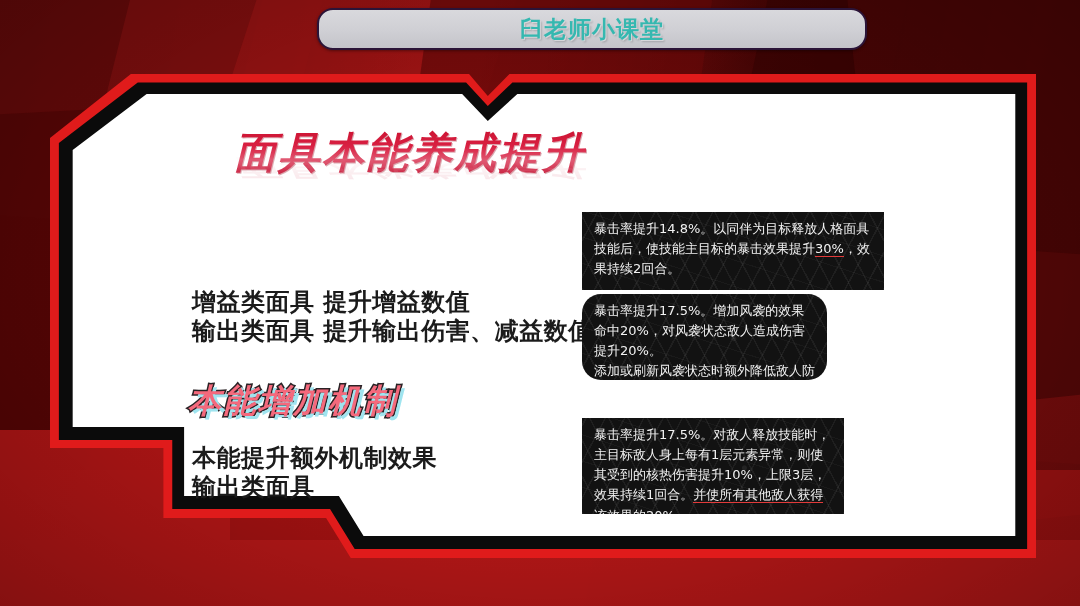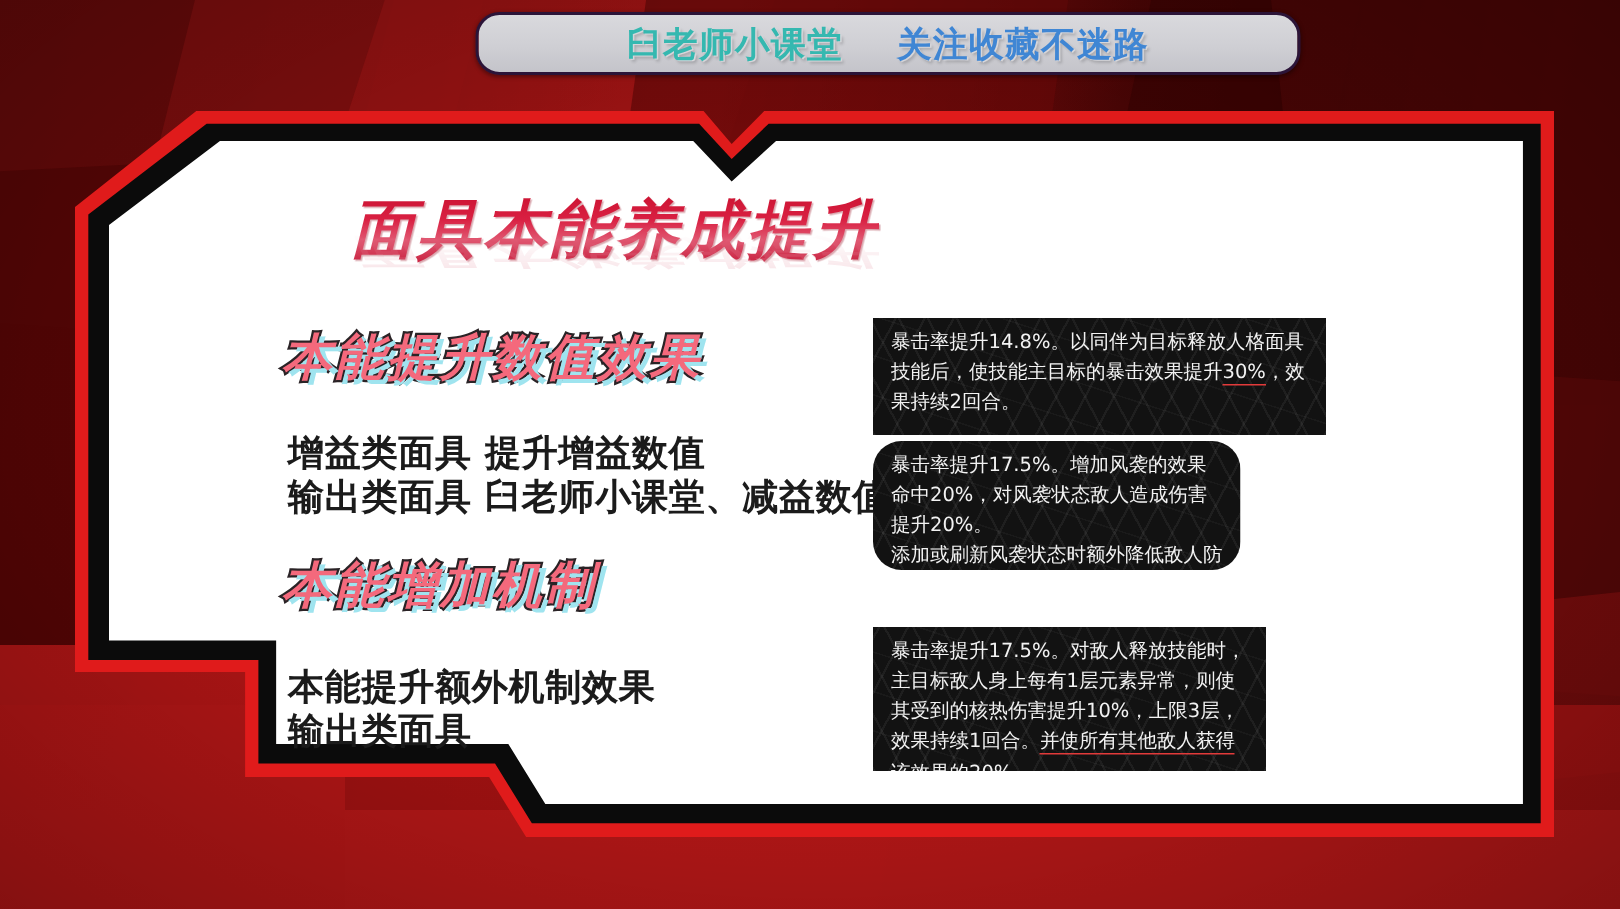--- a/index.html
+++ b/index.html
@@ -107,21 +107,21 @@
   
   .sec-head {
     position:absolute;
     font-size:33px; font-weight:bold; font-style:italic; letter-spacing:2px;
     color:#f4697c;
     -webkit-text-stroke:3px #2a2326;
     paint-order:stroke fill;
     text-shadow:4px 3px 0 #9fe4ef;
   }
   #sec-head-1 { left:188px; top:216px; }
-  #sec-head-2 { left:188px; top:368px;font-family:Liberation Mono, monospace; }
+  #sec-head-2 { left:188px; top:379px;font-family:Liberation Mono, monospace; }
 
   
   .body-line {
     position:absolute; color:#1b1b1b; font-weight:bold;
     font-size:24px; letter-spacing:.5px; white-space:nowrap;
   }
   #body-1a { left:192px; top:286px; }
   #body-1b { left:192px; top:315px; }
   #body-2a { left:192px; top:442px; }
   #body-2b { left:192px; top:471px; }
@@ -171,30 +171,28 @@
   <div class="layer frame-white clipC"></div>
 </div>
 
 <div id="content">
 
   <div id="main-title-wrap">
     <div id="main-title">面具本能养成提升</div>
     <div id="main-title-reflection">面具本能养成提升</div>
   </div>
 
-  <div class="sec-head" id="sec-head-1">本能提升数值效果</div>
   <div class="body-line" id="body-1a">增益类面具 提升增益数值</div>
-  <div class="body-line" id="body-1b">输出类面具 臼老师小课堂、减益数值</div>
+  <div class="body-line" id="body-1b">输出类面具 提升输出伤害、减益数值</div>
 
   <div class="sec-head" id="sec-head-2">本能增加机制</div>
   <div class="body-line" id="body-2a">本能提升额外机制效果</div>
   <div class="body-line" id="body-2b">输出类面具</div>
 
   <div class="skill-box" id="skill-box-1">暴击率提升14.8%。以同伴为目标释放人格面具技能后，使技能主目标的暴击效果提升<u>30%</u>，效果持续2回合。</div>
   <div class="skill-box" id="skill-box-2">暴击率提升17.5%。增加风袭的效果命中20%，对风袭状态敌人造成伤害提升20%。<br>添加或刷新风袭状态时额外降低敌人防御力，2回合。</div>
   <div class="skill-box" id="skill-box-3">暴击率提升17.5%。对敌人释放技能时，主目标敌人身上每有1层元素异常，则使其受到的核热伤害提升10%，上限3层，效果持续1回合。<u>并使所有其他敌人获得该效果的20%。</u></div>
 
 </div>
 
 <div id="top-banner">
   <span class="banner-txt" id="banner-left">臼老师小课堂</span>
-  <span class="banner-txt" id="banner-right">关注收藏不迷路</span>
 </div>
 
 </body></html>

